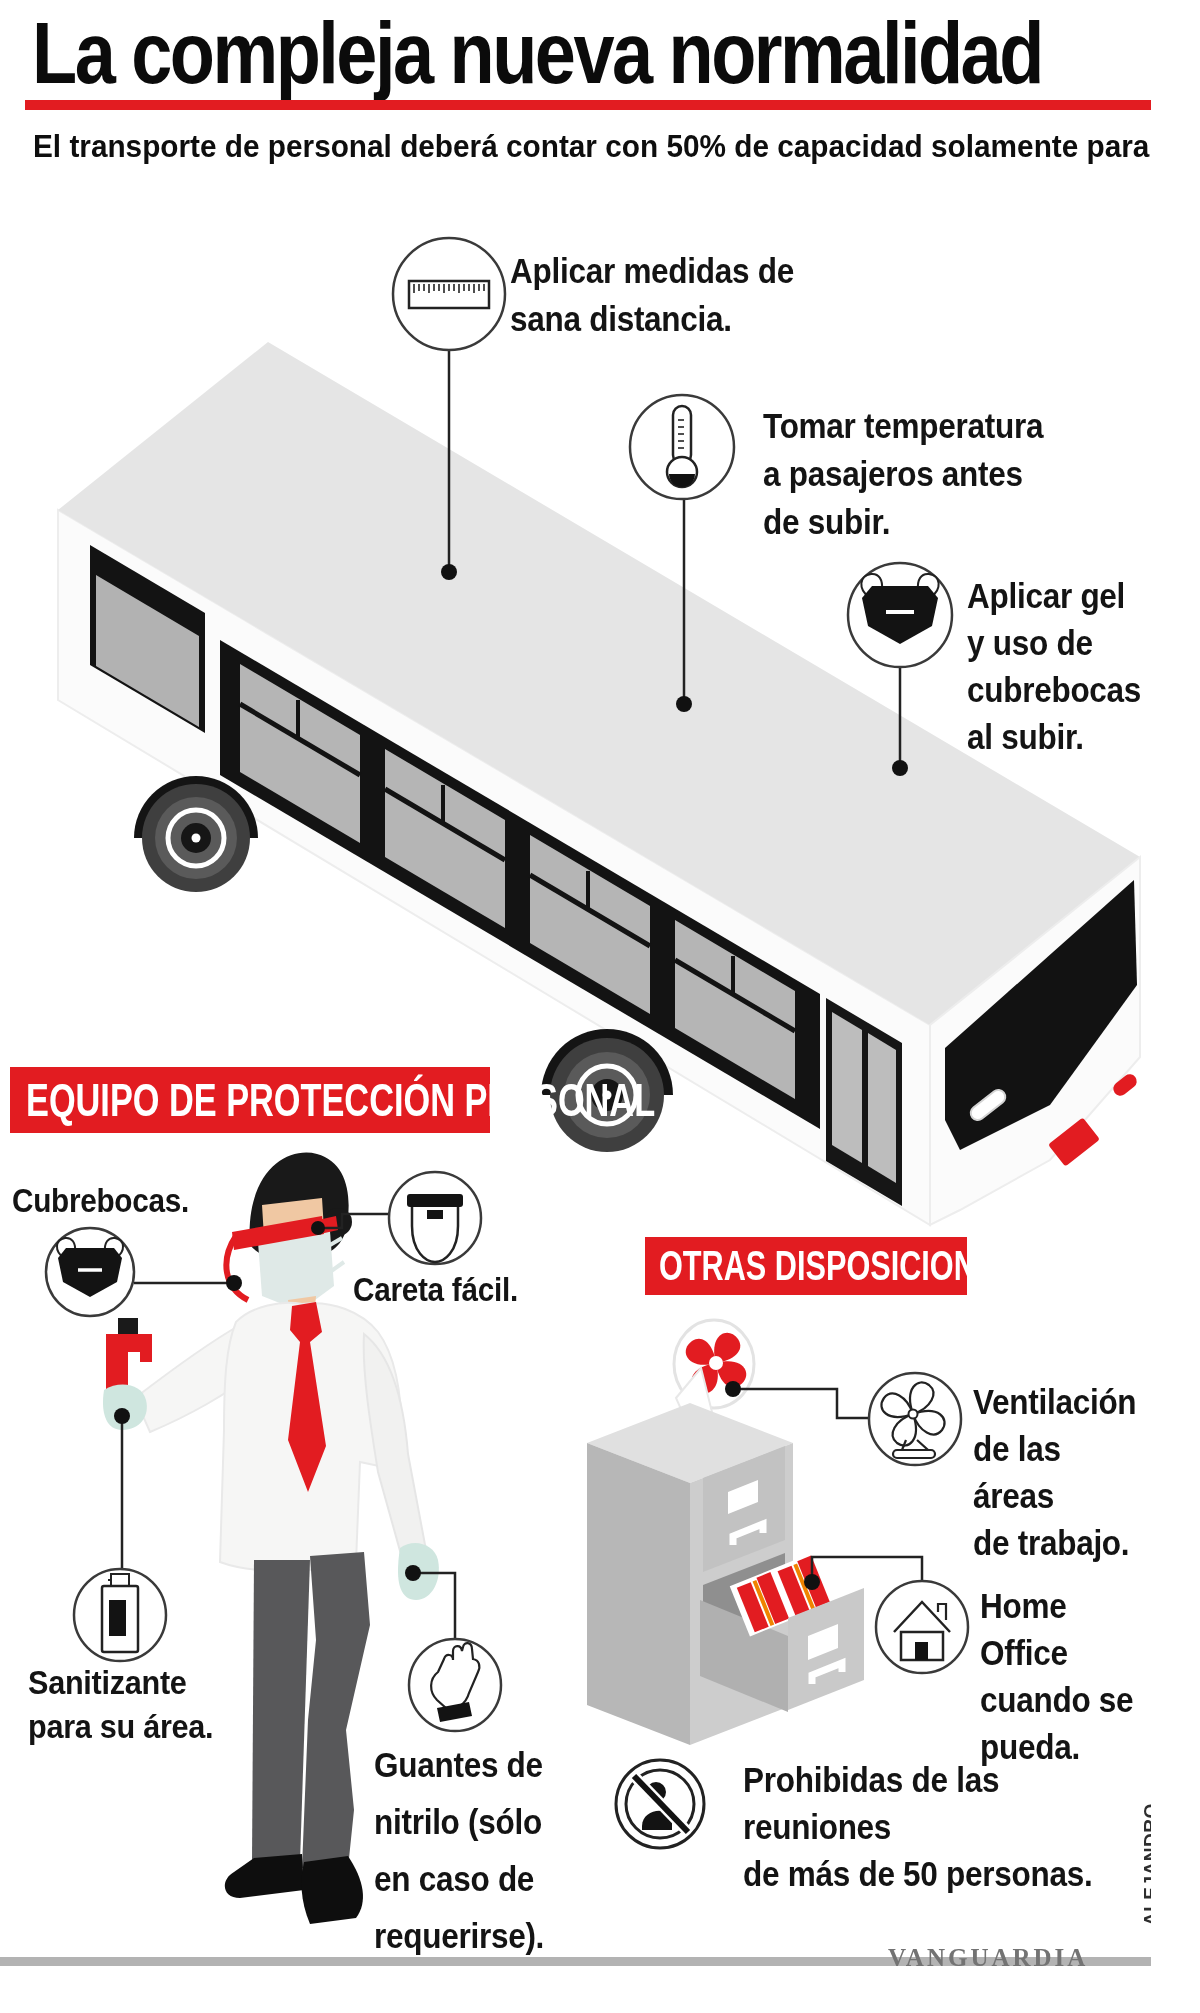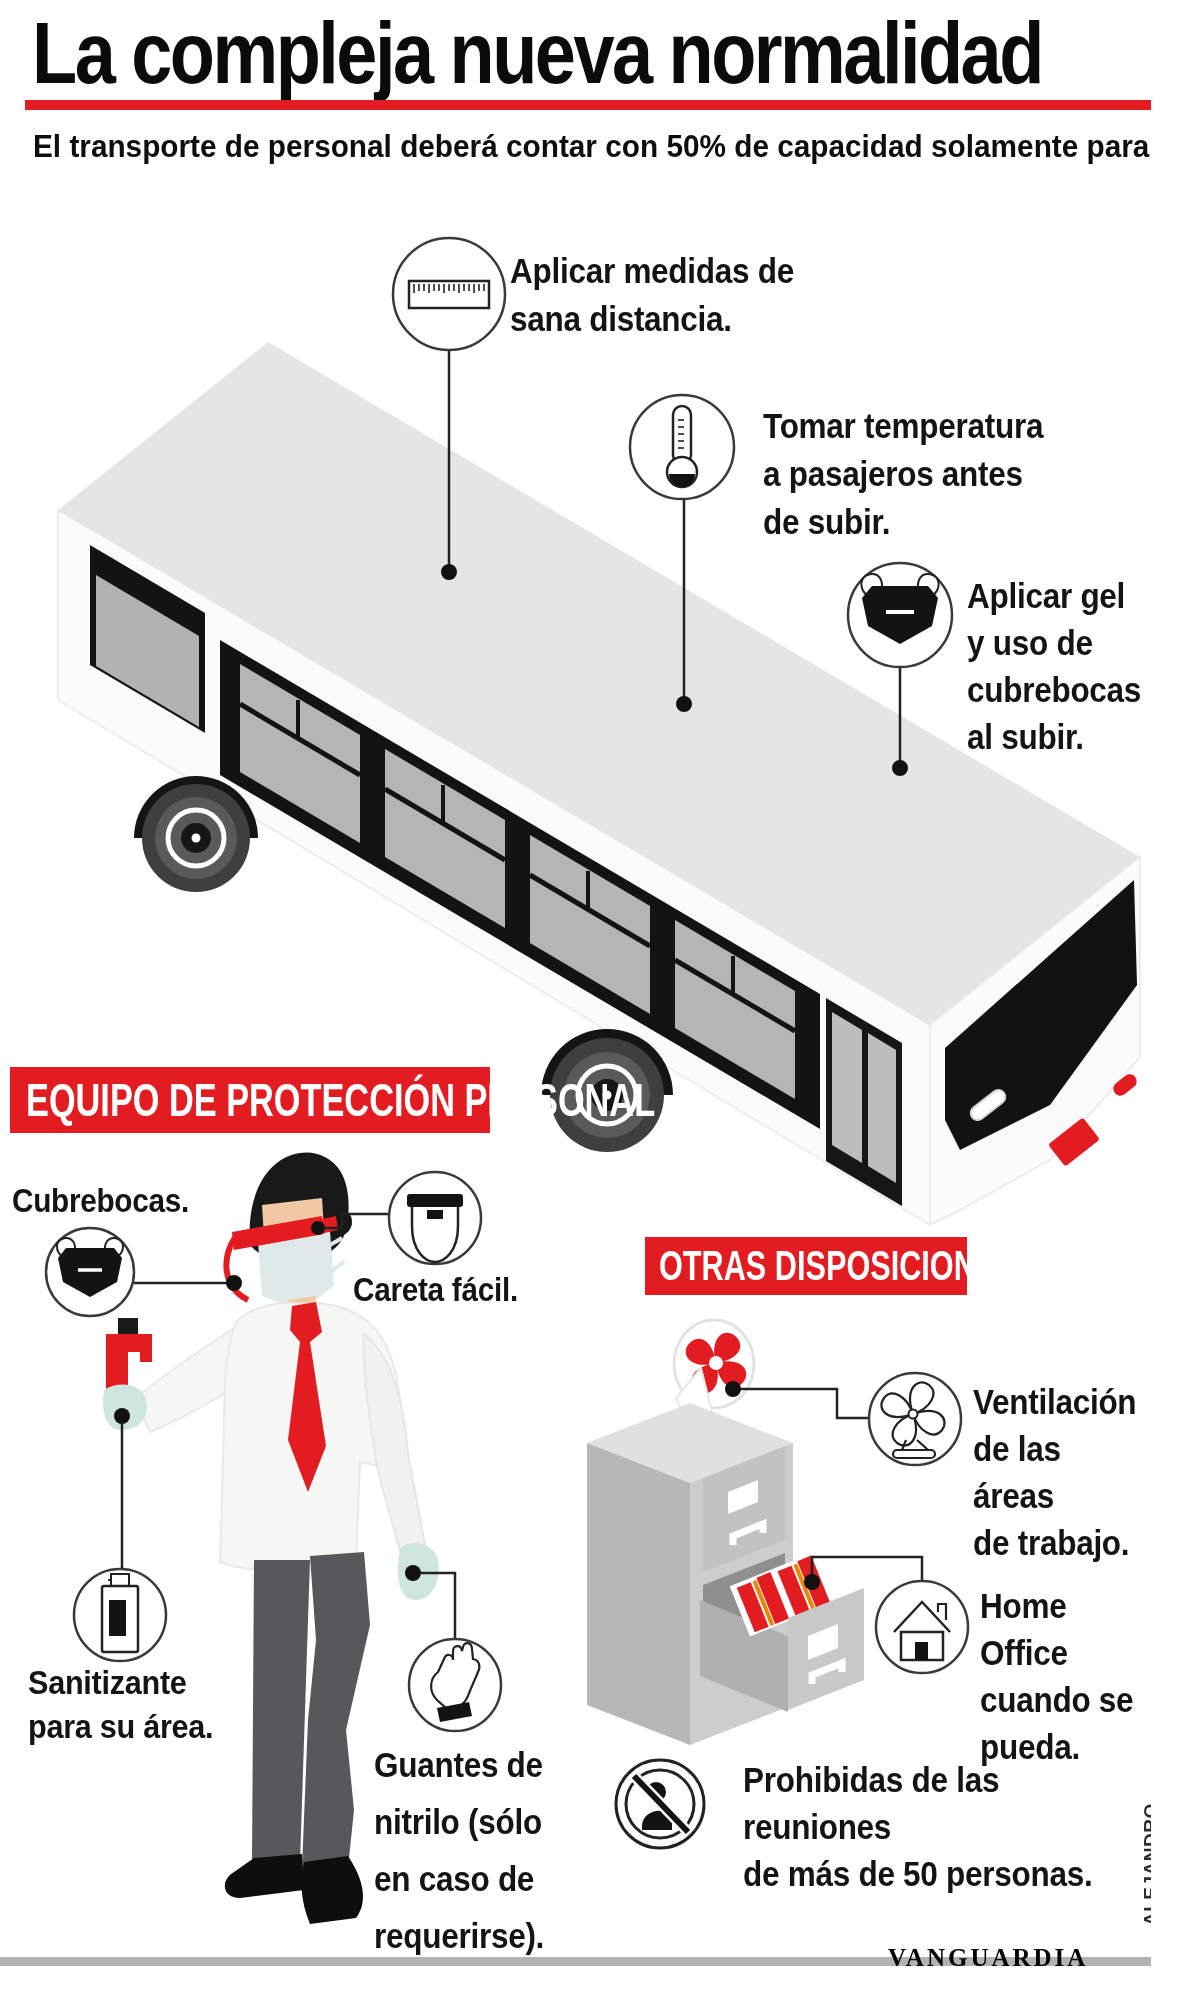--- a/index.html
+++ b/index.html
@@ -15,21 +15,21 @@
   .subtitle{position:absolute;left:33px;top:128px;font-size:31px;line-height:37px;font-weight:700;
             transform:scaleX(.96);transform-origin:left top;white-space:nowrap;color:#0e0e0e;}
   .banner{position:absolute;color:#fff;font-weight:800;white-space:nowrap;}
   .banner span{display:inline-block;transform:scaleX(.73);transform-origin:left center;}
   .banner.eq{left:10px;top:1067px;width:480px;height:66px;font-size:47px;line-height:66px;padding-left:16px;box-sizing:border-box;}
   .banner.ot{left:645px;top:1237px;width:322px;height:58px;font-size:42px;line-height:58px;padding-left:14px;box-sizing:border-box;}
   .credit{position:absolute;left:1140px;top:1726px;height:200px;writing-mode:vertical-rl;transform:rotate(180deg);
           font-size:19px;font-weight:700;letter-spacing:.5px;color:#2e2e2e;}
   .wmbar{position:absolute;left:0;top:1957px;width:1156px;height:9px;background:#b3b3b3;}
   .wm{position:absolute;left:888px;top:1944px;font-family:"Liberation Serif",serif;font-size:25px;font-weight:700;
-      letter-spacing:3px;color:#000000;}
+      letter-spacing:3px;color:#737373;}
   .sidebar{position:absolute;left:1186px;top:540px;width:10px;height:1473px;background:#cccccc;}
 </style>
 </head>
 <body>
 
 <div id="canvas">
 
   <svg id="art" width="1200" height="2013" viewBox="0 0 1200 2013">
 
     <g>

